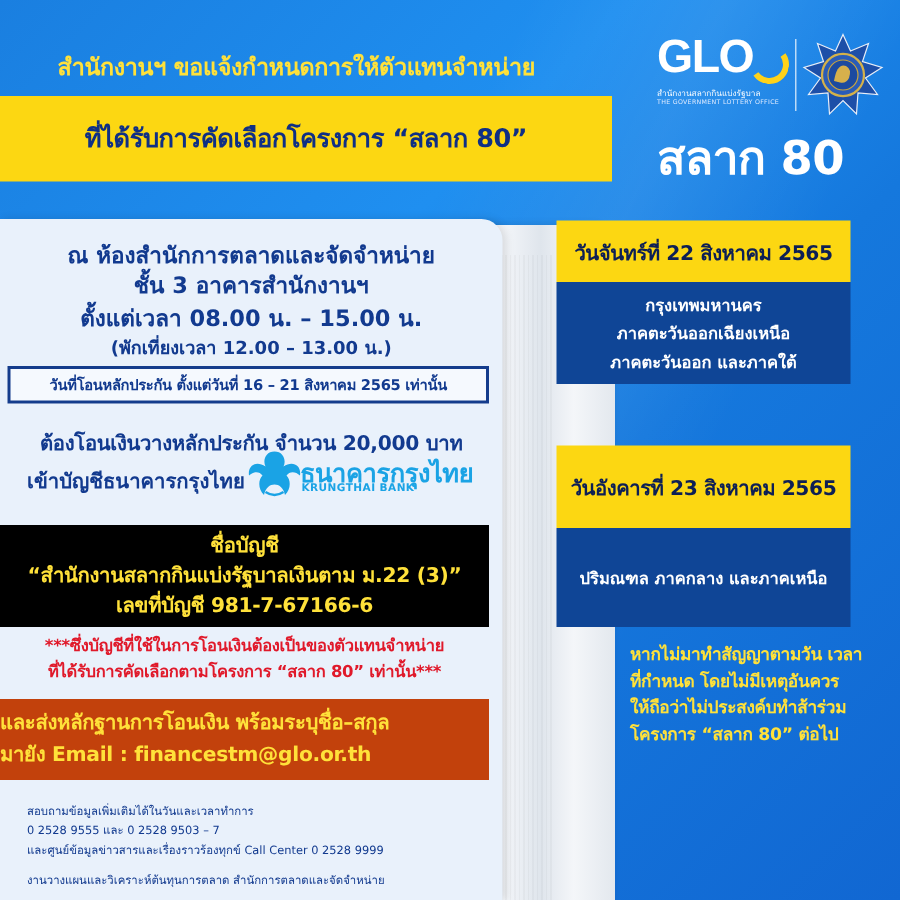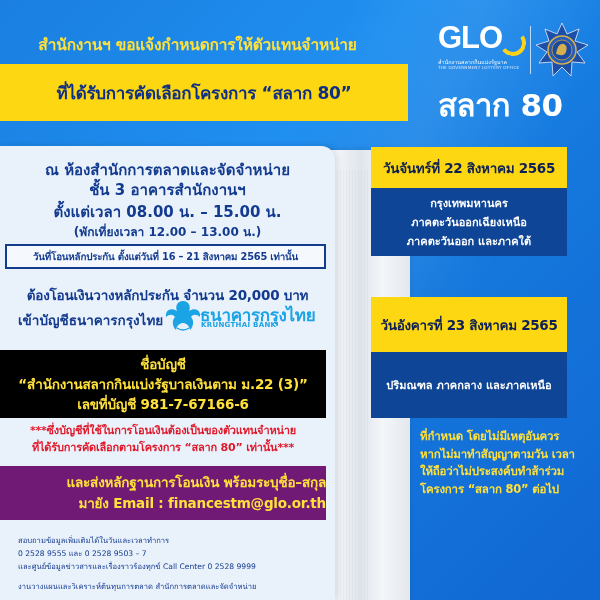--- a/index.html
+++ b/index.html
@@ -86,22 +86,22 @@
   .acct-block {
     position: absolute; left: 0; top: 204px; width: 326px; height: 68px;
     background: #000000;
     display: flex; flex-direction: column; align-items: center; justify-content: center;
   }
   .acct-block div { color: #ffe13a; font-weight: bold; line-height: 20px; font-size: 13.5px; letter-spacing: -0.2px; }
   .acct-block .acct-label { font-size: 13.5px; }
   .warn { position: absolute; left: 0; top: 276px; width: 326px; text-align: center; color: #e0192a; font-weight: bold; font-size: 11px; line-height: 17px; letter-spacing: -0.2px; }
   .email-block {
     position: absolute; left: 0; top: 320px; width: 326px; height: 54px;
-    background: #701a75;
-    display: flex; flex-direction: column; align-items: flex-end; justify-content: center;
+    background: #c2410c;
+    display: flex; flex-direction: column; align-items: flex-start; justify-content: center;
   }
   .email-block div { color: #ffe13a; font-weight: bold; font-size: 13.5px; line-height: 21px; letter-spacing: -0.2px; }
   .contact { position: absolute; left: 18px; top: 388px; color: #123a8f; font-size: 7.6px; line-height: 13px; }
   .footer-unit { position: absolute; left: 18px; top: 434px; color: #123a8f; font-size: 7.6px; }
   
   .day-box { position: absolute; left: 371px; width: 196px; }
   .day-head {
     background: #fcd712; height: 41px; display: flex; align-items: center; justify-content: center;
     color: #0d1f55; font-weight: bold; font-size: 13.5px; letter-spacing: -0.3px;
   }
@@ -196,17 +196,17 @@
 </div>
 
 <div class="day-box day2">
   <div class="day-head">วันอังคารที่ 23 สิงหาคม 2565</div>
   <div class="day-body">
     <div>ปริมณฑล ภาคกลาง และภาคเหนือ</div>
   </div>
 </div>
 
 <div class="notice">
+  <div>หากไม่มาทำสัญญาตามวัน เวลา</div>
   <div>ที่กำหนด โดยไม่มีเหตุอันควร</div>
-  <div>หากไม่มาทำสัญญาตามวัน เวลา</div>
   <div>ให้ถือว่าไม่ประสงค์บทำส้าร่วม</div>
   <div>โครงการ “สลาก 80” ต่อไป</div>
 </div>
 
 </body></html>

